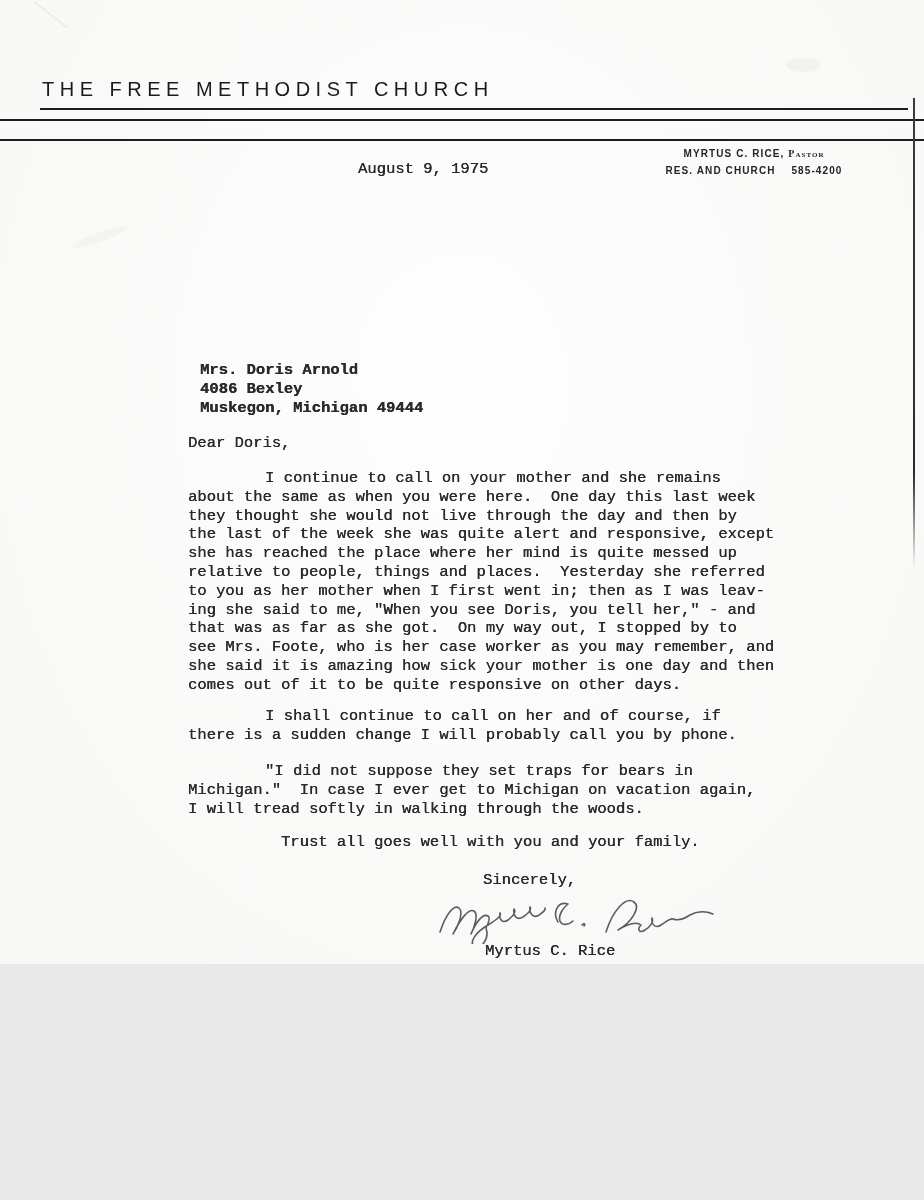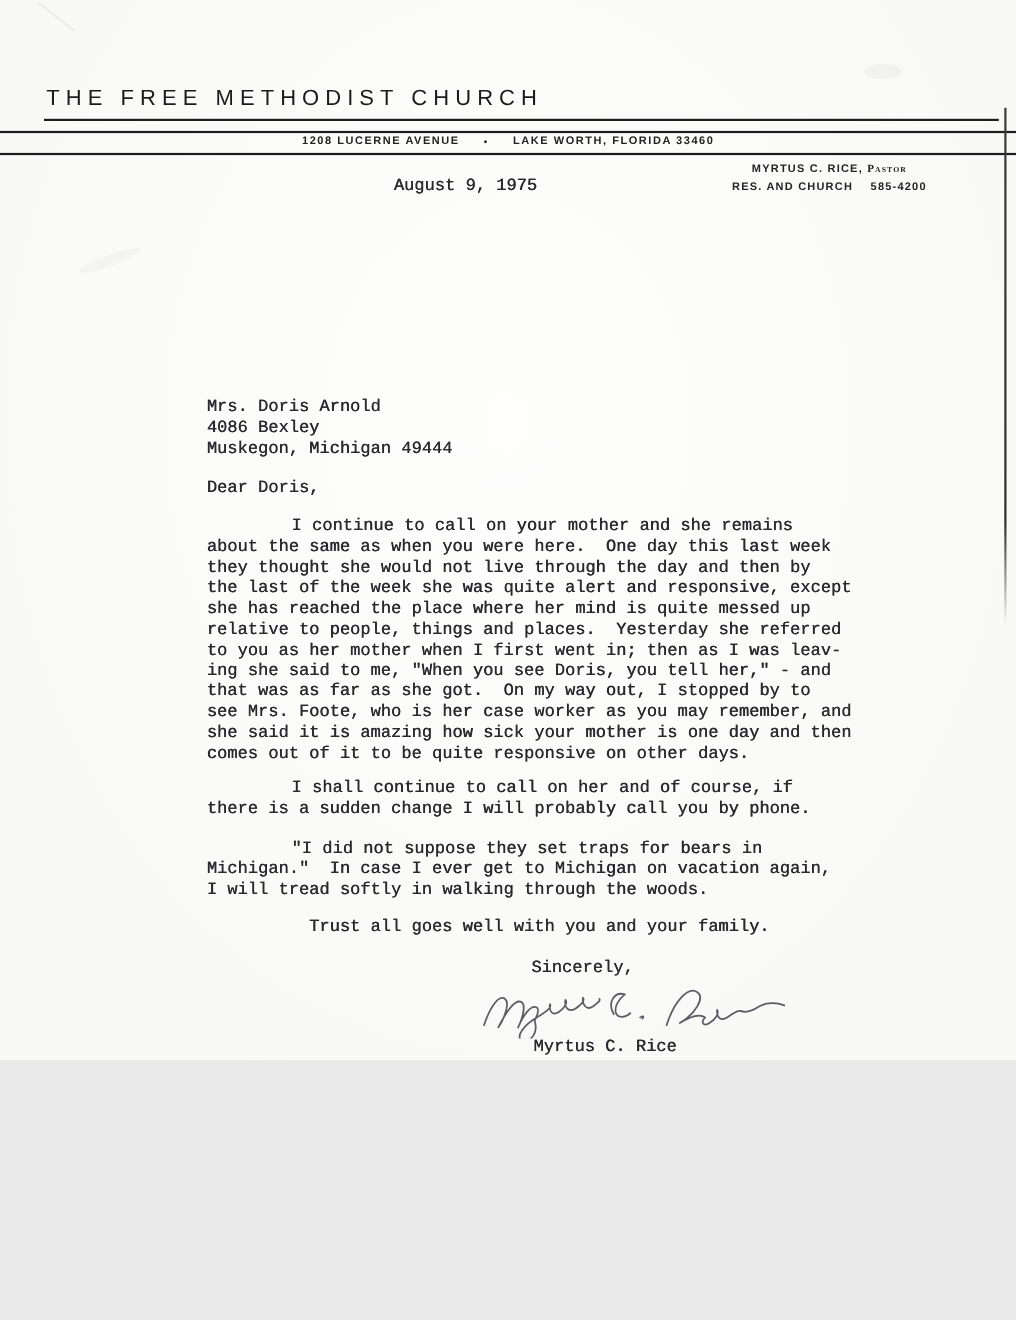--- a/index.html
+++ b/index.html
@@ -40,21 +40,21 @@
   .pastor-block{
     position:absolute;left:618px;top:148px;width:272px;
     text-align:center;
     font-size:10px;font-weight:bold;letter-spacing:1.1px;color:#242426;
   }
   .pastor-line1{margin-bottom:6px;white-space:nowrap;}
   .pastor-line2{white-space:nowrap;}
   .smallcaps{font-variant:small-caps;letter-spacing:1px;font-family:Liberation Serif, serif;}
   .phone{margin-left:12px;}
   .date{position:absolute;left:358px;top:160px;white-space:nowrap;}
-  .recipient{position:absolute;left:188px;top:361px;}
+  .recipient{position:absolute;left:200px;top:361px;font-weight:bold;}
   .salutation{position:absolute;left:188px;top:434px;white-space:nowrap;}
   .para{position:absolute;left:188px;white-space:pre;}
   .p1{top:469px;text-indent:77px;}
   .p2{top:707px;text-indent:77px;}
   .p3{top:762px;text-indent:77px;}
   .p4{top:833px;text-indent:93px;}
   .valediction{position:absolute;left:483px;top:871px;white-space:nowrap;}
   .signature{position:absolute;left:430px;top:880px;width:300px;height:64px;}
   .signature path{
     fill:none;stroke:var(--ink-signature,#41414b);
@@ -84,25 +84,20 @@
 </head>
 <body>
 
 <div class="paper">
 
   <div class="letterhead-org">THE FREE METHODIST CHURCH</div>
 
   <div class="rule rule-title"></div>
   <div class="rule rule-upper"></div>
 
-  <div class="address-row">
-    <span>1208 LUCERNE AVENUE</span>
-    <span class="bullet">•</span>
-    <span>LAKE WORTH, FLORIDA 33460</span>
-  </div>
 
   <div class="rule rule-lower"></div>
 
   <div class="pastor-block">
     <div class="pastor-line1">
       <span>MYRTUS C. RICE,</span>
       <span class="smallcaps">Pastor</span>
     </div>
     <div class="pastor-line2">
       <span>RES. AND CHURCH</span>

